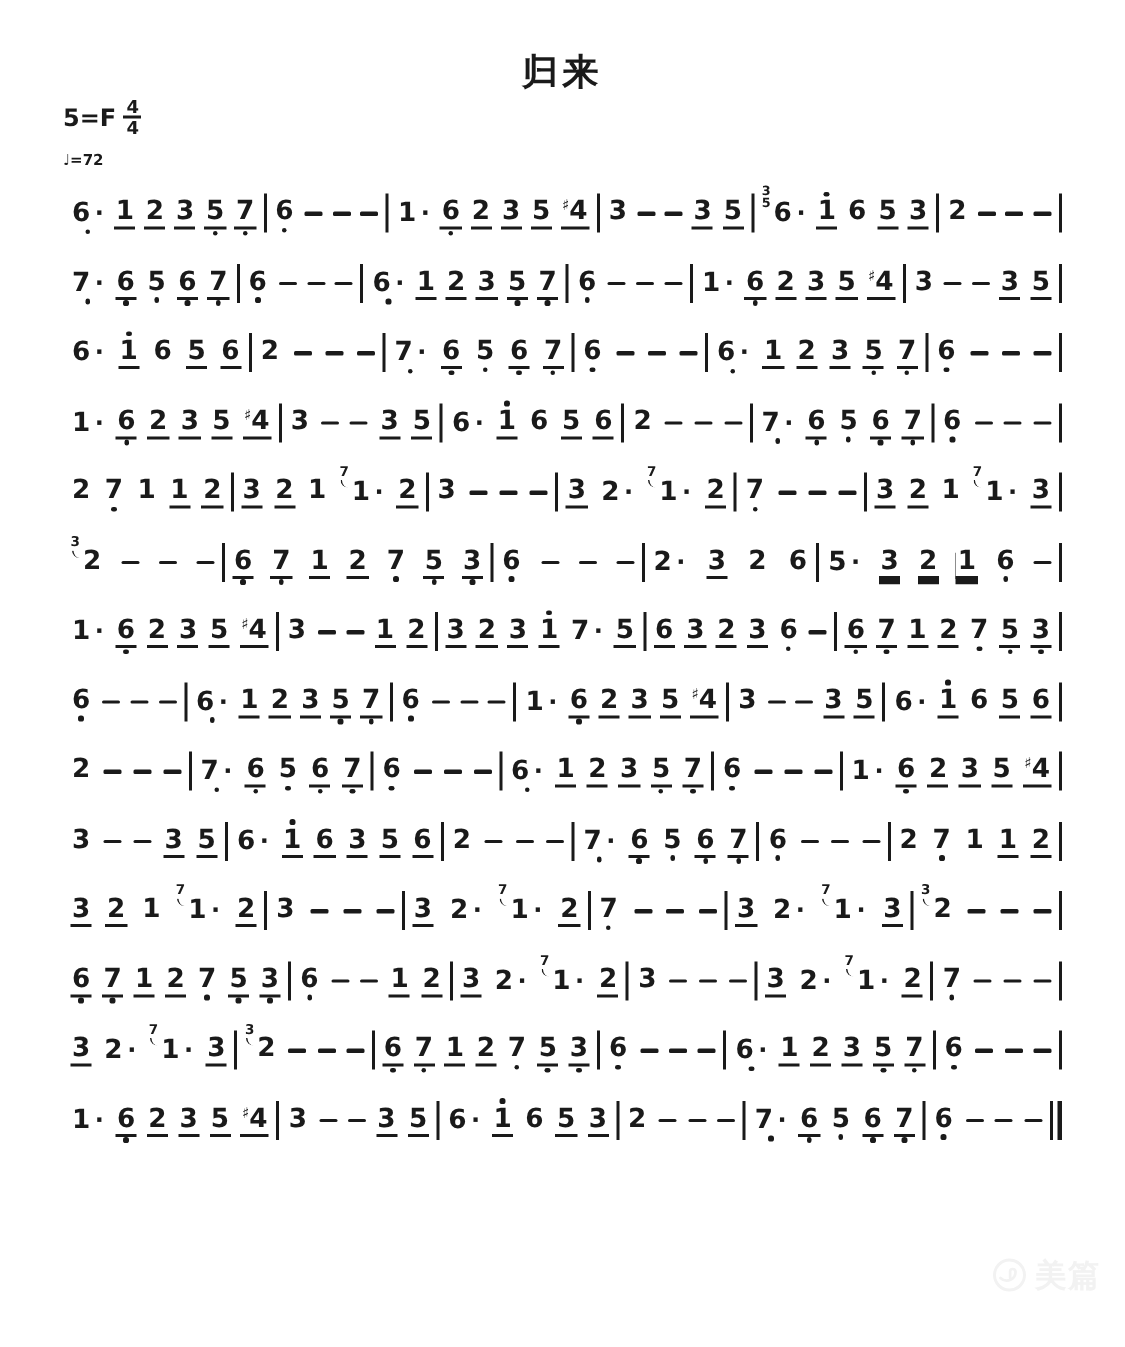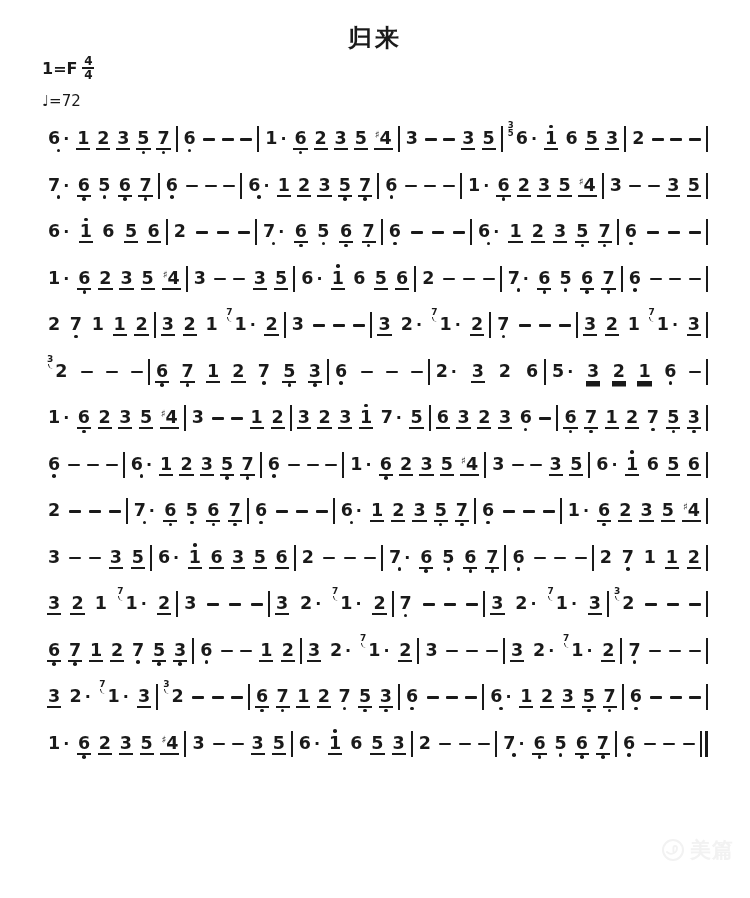--- a/index.html
+++ b/index.html
@@ -4,33 +4,33 @@
 <style>
   html,body{margin:0;padding:0}
   body{
     width:750px;height:898px;
     background:#ffffff;
     font-family:"DejaVu Sans",sans-serif;
     color:#1a1a1a;
     position:relative;
     overflow:hidden;
   }
-  .sheet{padding:22px 42px 0 42px}
+  .sheet{padding:32px 42px 0 42px}
   .title{
     text-align:center;font-size:24px;font-weight:700;letter-spacing:3px;
   }
   .subtitle{
     text-align:center;font-size:13px;font-weight:700;margin-top:12px;letter-spacing:1px;
   }
   .meta{margin-top:2px;font-weight:700}
   .keyrow{display:flex;align-items:center;font-size:16px;font-weight:700}
   .ts{display:inline-flex;flex-direction:column;align-items:center;
       font-size:12px;line-height:10px;font-weight:700;margin-left:5px}
   .ts-line{width:12px;height:2px;background:#1a1a1a;margin:1px 0}
-  .temporow{margin-top:12px;font-size:15px;font-weight:400}
+  .temporow{margin-top:12px;font-size:10px;font-weight:700}
 
   .score{margin-top:14px}
   .mline{display:flex;align-items:flex-start;height:46.5px}
   .bar{width:2px;height:26px;background:#1a1a1a;margin-top:2px;flex:none}
   .bar.thick{width:3.5px;margin-left:3px}
   .measure{display:flex;justify-content:space-between;align-items:flex-start;
            padding:0 5px;min-width:0}
   .note{display:inline-flex;align-items:flex-start;position:relative}
   .col{display:flex;flex-direction:column;align-items:center}
   .slot{height:5px;display:flex;align-items:center;justify-content:center}
@@ -58,21 +58,21 @@
   .wm-icon svg{display:block}
 </style>
 </head>
 <body>
 
 <div class="sheet">
   <div class="title">归来</div>
 
   <div class="meta">
     <div class="keyrow">
-      <span>1=F</span>
+      <span>5=F</span>
       <span class="ts">
         <span>4</span>
         <span class="ts-line"></span>
         <span>4</span>
       </span>
     </div>
     <div class="temporow">♩=72</div>
   </div>
 
   <div class="score">

